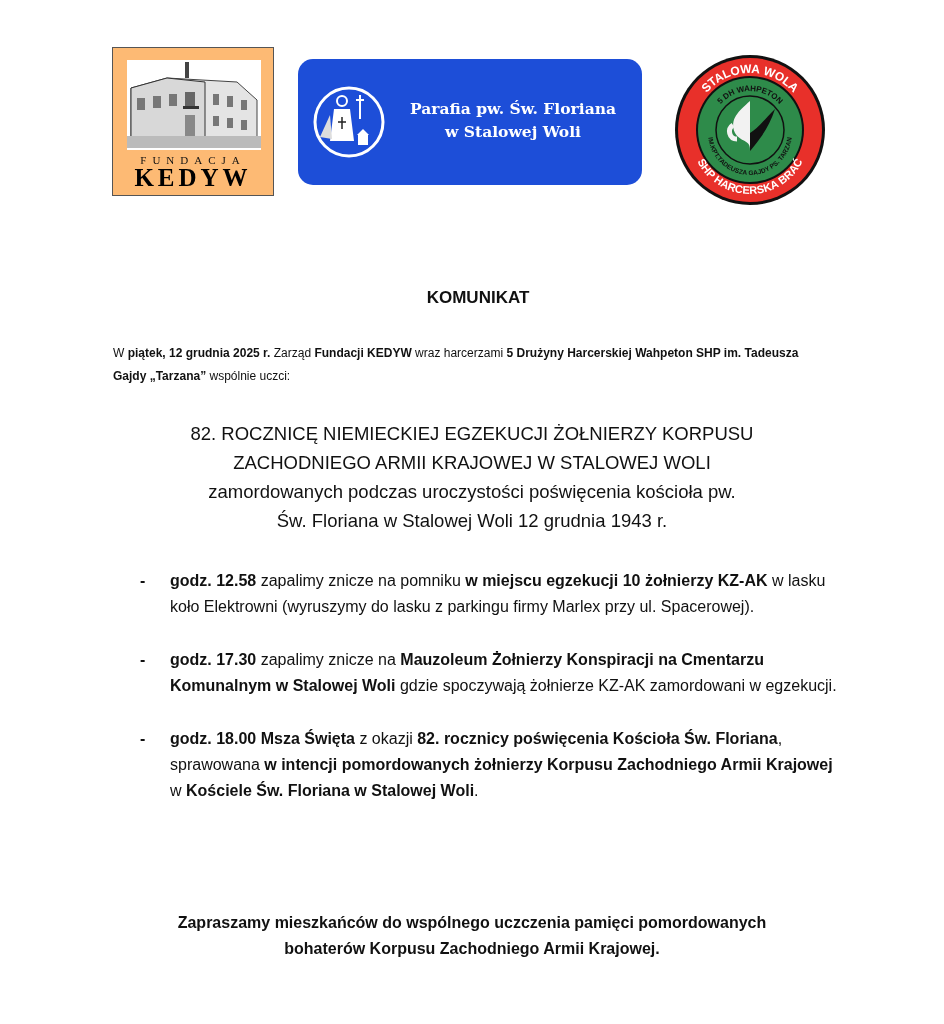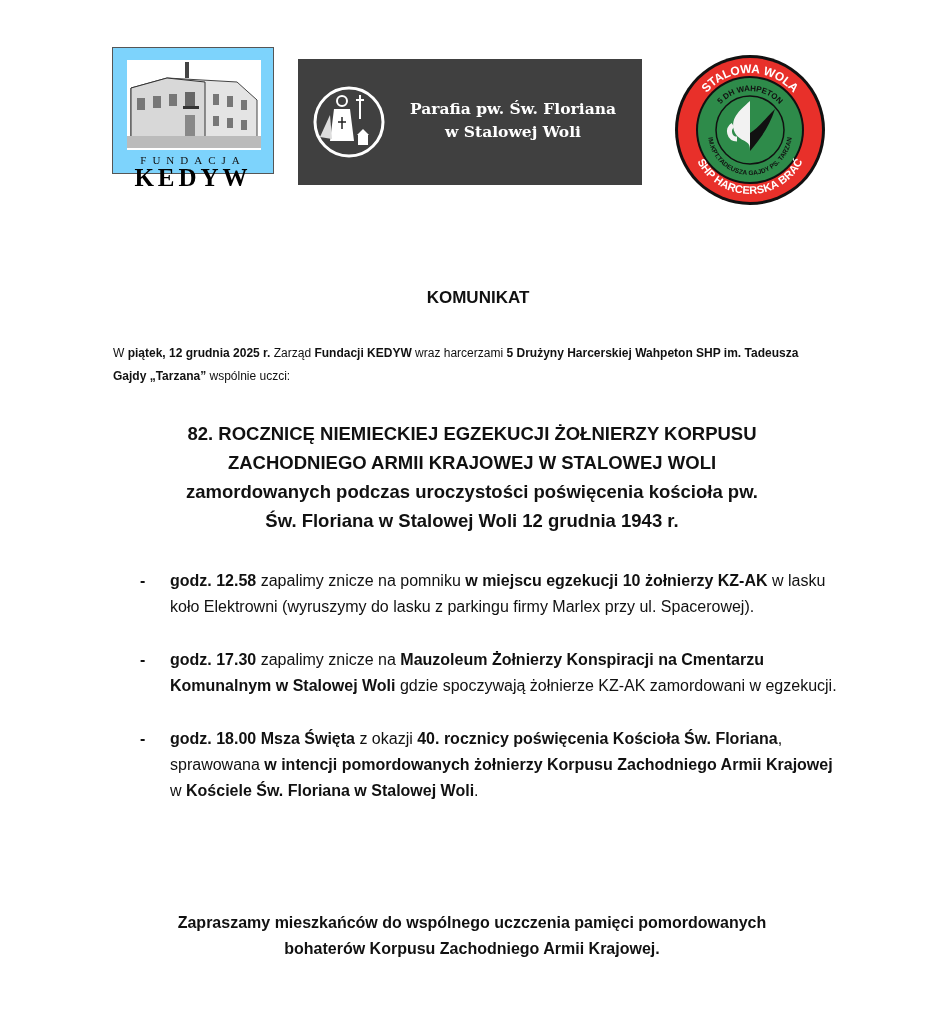--- a/index.html
+++ b/index.html
@@ -1,34 +1,34 @@
 <!DOCTYPE html>
 <html><head>
 <meta charset="utf-8">
 <style>
   html, body { margin: 0; padding: 0; background: #ffffff; }
   body { width: 944px; height: 1024px; position: relative; overflow: hidden;
          font-family: "Liberation Sans", sans-serif; color: #111; }
-  .logo-kedyw { position: absolute; left: 112px; top: 47px; width: 162px; height: 127px;
-                border: 1px solid #555; box-sizing: border-box; background: #7dd3fc; }
+  .logo-kedyw { position: absolute; left: 112px; top: 47px; width: 162px; height: 149px;
+                border: 1px solid #555; box-sizing: border-box; background: #fdba74; }
   .logo-kedyw svg { position: absolute; left: 14px; top: 12px; }
   .kedyw-sub { position: absolute; left: 0; right: 0; top: 106px; text-align: center;
                font-family: "Liberation Serif", serif; font-size: 11px; letter-spacing: 6px; color: #111; }
   .kedyw-main { position: absolute; left: 0; right: 0; top: 116px; text-align: center;
                 font-family: Liberation Serif, serif; font-weight: bold; font-size: 25px; letter-spacing: 4px; color: #000; }
-  .logo-parafia { position: absolute; left: 298px; top: 59px; width: 344px; height: 126px; background: #404040; }
+  .logo-parafia { position: absolute; left: 298px; top: 59px; width: 344px; height: 126px; background: #1d4ed8; border-radius: 15px; }
   .logo-parafia svg { position: absolute; left: 14px; top: 26px; }
   .parafia-text { position: absolute; left: 96px; right: 10px; top: 38px; text-align: center; color: #fff;
                   font-family: "DejaVu Serif", serif; font-weight: bold; font-size: 15.5px; line-height: 23px; }
   .logo-badge { position: absolute; left: 673px; top: 53px; width: 154px; height: 154px; }
   h1.title { position: absolute; left: 12px; right: 0; top: 288px; margin: 0; text-align: center;
              font-size: 17px; font-weight: bold; }
   .intro { position: absolute; left: 113px; width: 720px; top: 342px; font-size: 12px; line-height: 23px; margin: 0; }
   .headline { position: absolute; left: 100px; width: 744px; top: 419px; text-align: center; margin: 0;
-              font-size: 18.5px; font-weight: bold; line-height: 29px; }
+              font-size: 18.5px; font-weight: normal; line-height: 29px; }
   .items { position: absolute; left: 140px; width: 700px; top: 568px; margin: 0; padding: 0; list-style: none; }
   .item { position: relative; padding-left: 30px; font-size: 16px; line-height: 26px; margin-bottom: 27px; }
   .item .dash { position: absolute; left: 0; top: 0; font-weight: bold; }
   .closing { position: absolute; left: 100px; width: 744px; top: 910px; text-align: center; margin: 0;
              font-size: 16px; font-weight: bold; line-height: 26px; }
   b { font-weight: bold; }
 </style>
 </head>
 <body>
 
@@ -120,20 +120,20 @@
 </div>
 
 <ul class="items">
   <li class="item">
     <span class="dash">-</span><b>godz. 12.58</b><span> zapalimy znicze na pomniku </span><b>w miejscu egzekucji 10 żołnierzy KZ-AK</b><span> w lasku koło Elektrowni (wyruszymy do lasku z parkingu firmy Marlex przy ul. Spacerowej).</span>
   </li>
   <li class="item">
     <span class="dash">-</span><b>godz. 17.30</b><span> zapalimy znicze na </span><b>Mauzoleum Żołnierzy Konspiracji na Cmentarzu Komunalnym w Stalowej Woli</b><span> gdzie spoczywają żołnierze KZ-AK zamordowani w egzekucji.</span>
   </li>
   <li class="item">
-    <span class="dash">-</span><b>godz. 18.00 Msza Święta</b><span> z okazji </span><b>40. rocznicy poświęcenia Kościoła Św. Floriana</b><span>, sprawowana </span><b>w intencji pomordowanych żołnierzy Korpusu Zachodniego Armii Krajowej</b><span> w </span><b>Kościele Św. Floriana w Stalowej Woli</b><span>.</span>
+    <span class="dash">-</span><b>godz. 18.00 Msza Święta</b><span> z okazji </span><b>82. rocznicy poświęcenia Kościoła Św. Floriana</b><span>, sprawowana </span><b>w intencji pomordowanych żołnierzy Korpusu Zachodniego Armii Krajowej</b><span> w </span><b>Kościele Św. Floriana w Stalowej Woli</b><span>.</span>
   </li>
 </ul>
 
 <div class="closing">
   <div>Zapraszamy mieszkańców do wspólnego uczczenia pamięci pomordowanych</div>
   <div>bohaterów Korpusu Zachodniego Armii Krajowej.</div>
 </div>
 
 </body></html>

